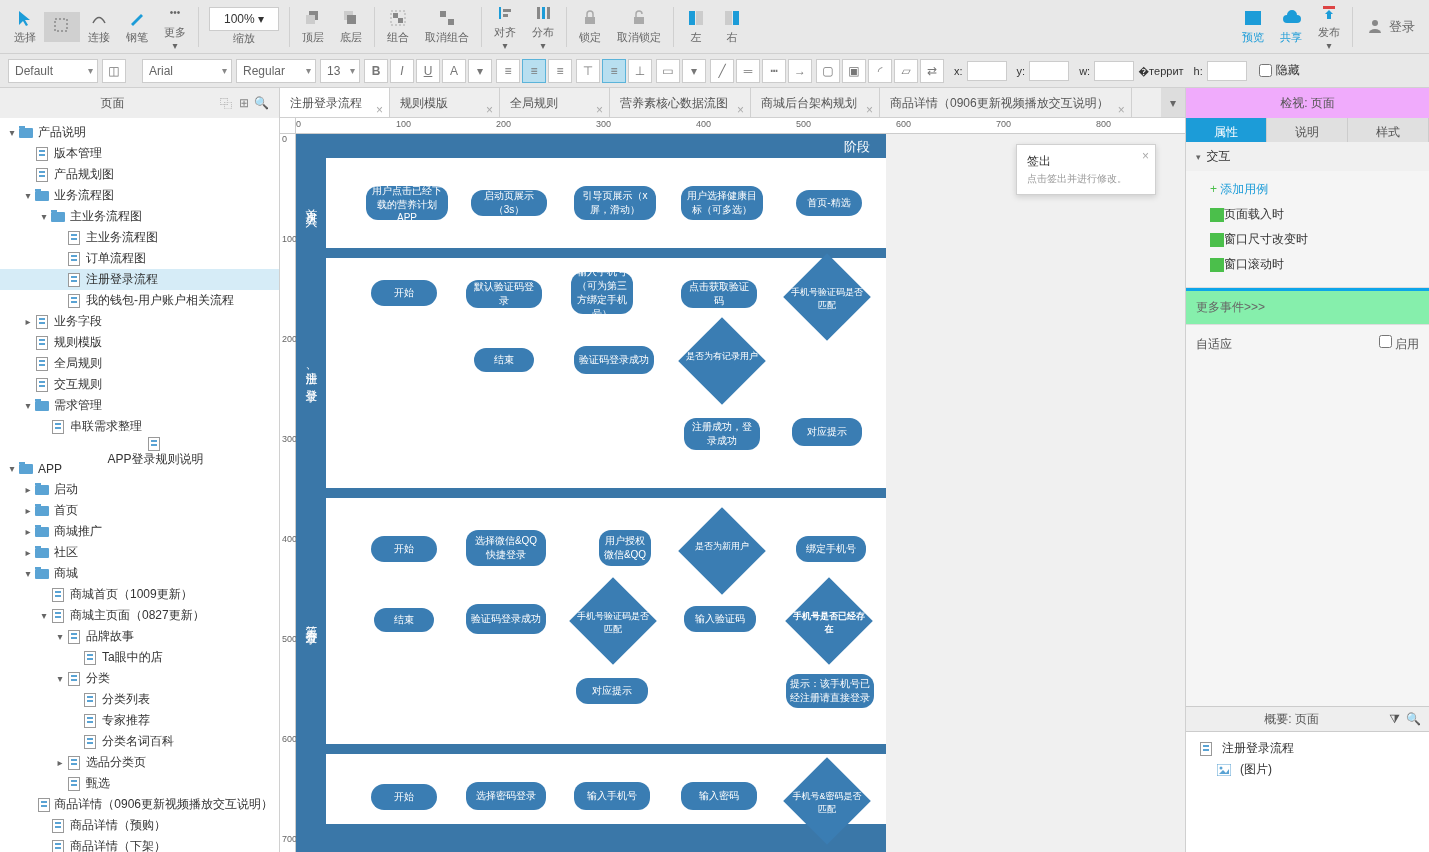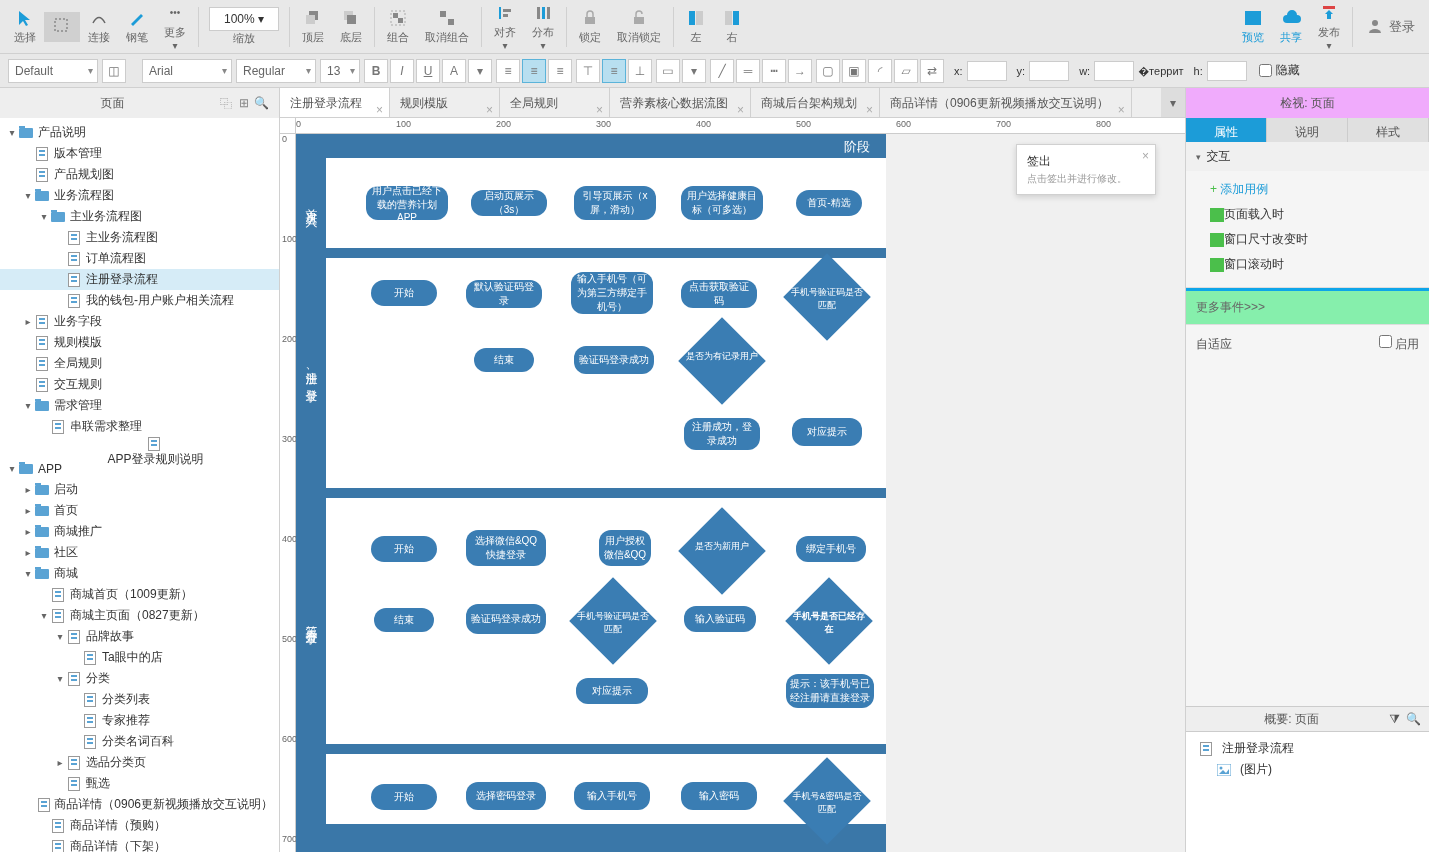--- a/index.html
+++ b/index.html
@@ -663,21 +663,21 @@
             <div class="fc-box" style="left:145px;top:32px;width:76px;height:26px;">启动页展示（3s）</div>
             <div class="fc-box" style="left:248px;top:28px;width:82px;height:34px;">引导页展示（x屏，滑动）</div>
             <div class="fc-box" style="left:355px;top:28px;width:82px;height:34px;">用户选择健康目标（可多选）</div>
             <div class="fc-box round" style="left:470px;top:32px;width:66px;height:26px;">首页-精选</div>
           </div>
 
           <div class="fc-stage" style="--h:230px;">
             <div class="fc-stage-label">注册、登录</div>
             <div class="fc-box round" style="left:45px;top:22px;width:66px;height:26px;">开始</div>
             <div class="fc-box" style="left:140px;top:22px;width:76px;height:28px;">默认验证码登录</div>
-            <div class="fc-box" style="left:245px;top:14px;width:82px;height:42px;">输入手机号（可为第三方绑定手机号）</div>
+            <div class="fc-box" style="left:245px;top:14px;width:62px;height:42px;">输入手机号（可为第三方绑定手机号）</div>
             <div class="fc-box" style="left:355px;top:22px;width:76px;height:28px;">点击获取验证码</div>
             <div class="fc-diamond-wrap" style="left:470px;top:8px;">
                 <div class="fc-diamond"></div>
                 <div class="fc-diamond-txt">手机号验证码是否匹配</div>
               </div>
             <div class="fc-box round" style="left:148px;top:90px;width:60px;height:24px;">结束</div>
             <div class="fc-box" style="left:248px;top:88px;width:80px;height:28px;">验证码登录成功</div>
             <div class="fc-diamond-wrap" style="left:365px;top:72px;">
                 <div class="fc-diamond"></div>
                 <div class="fc-diamond-txt">是否为有记录用户</div>

